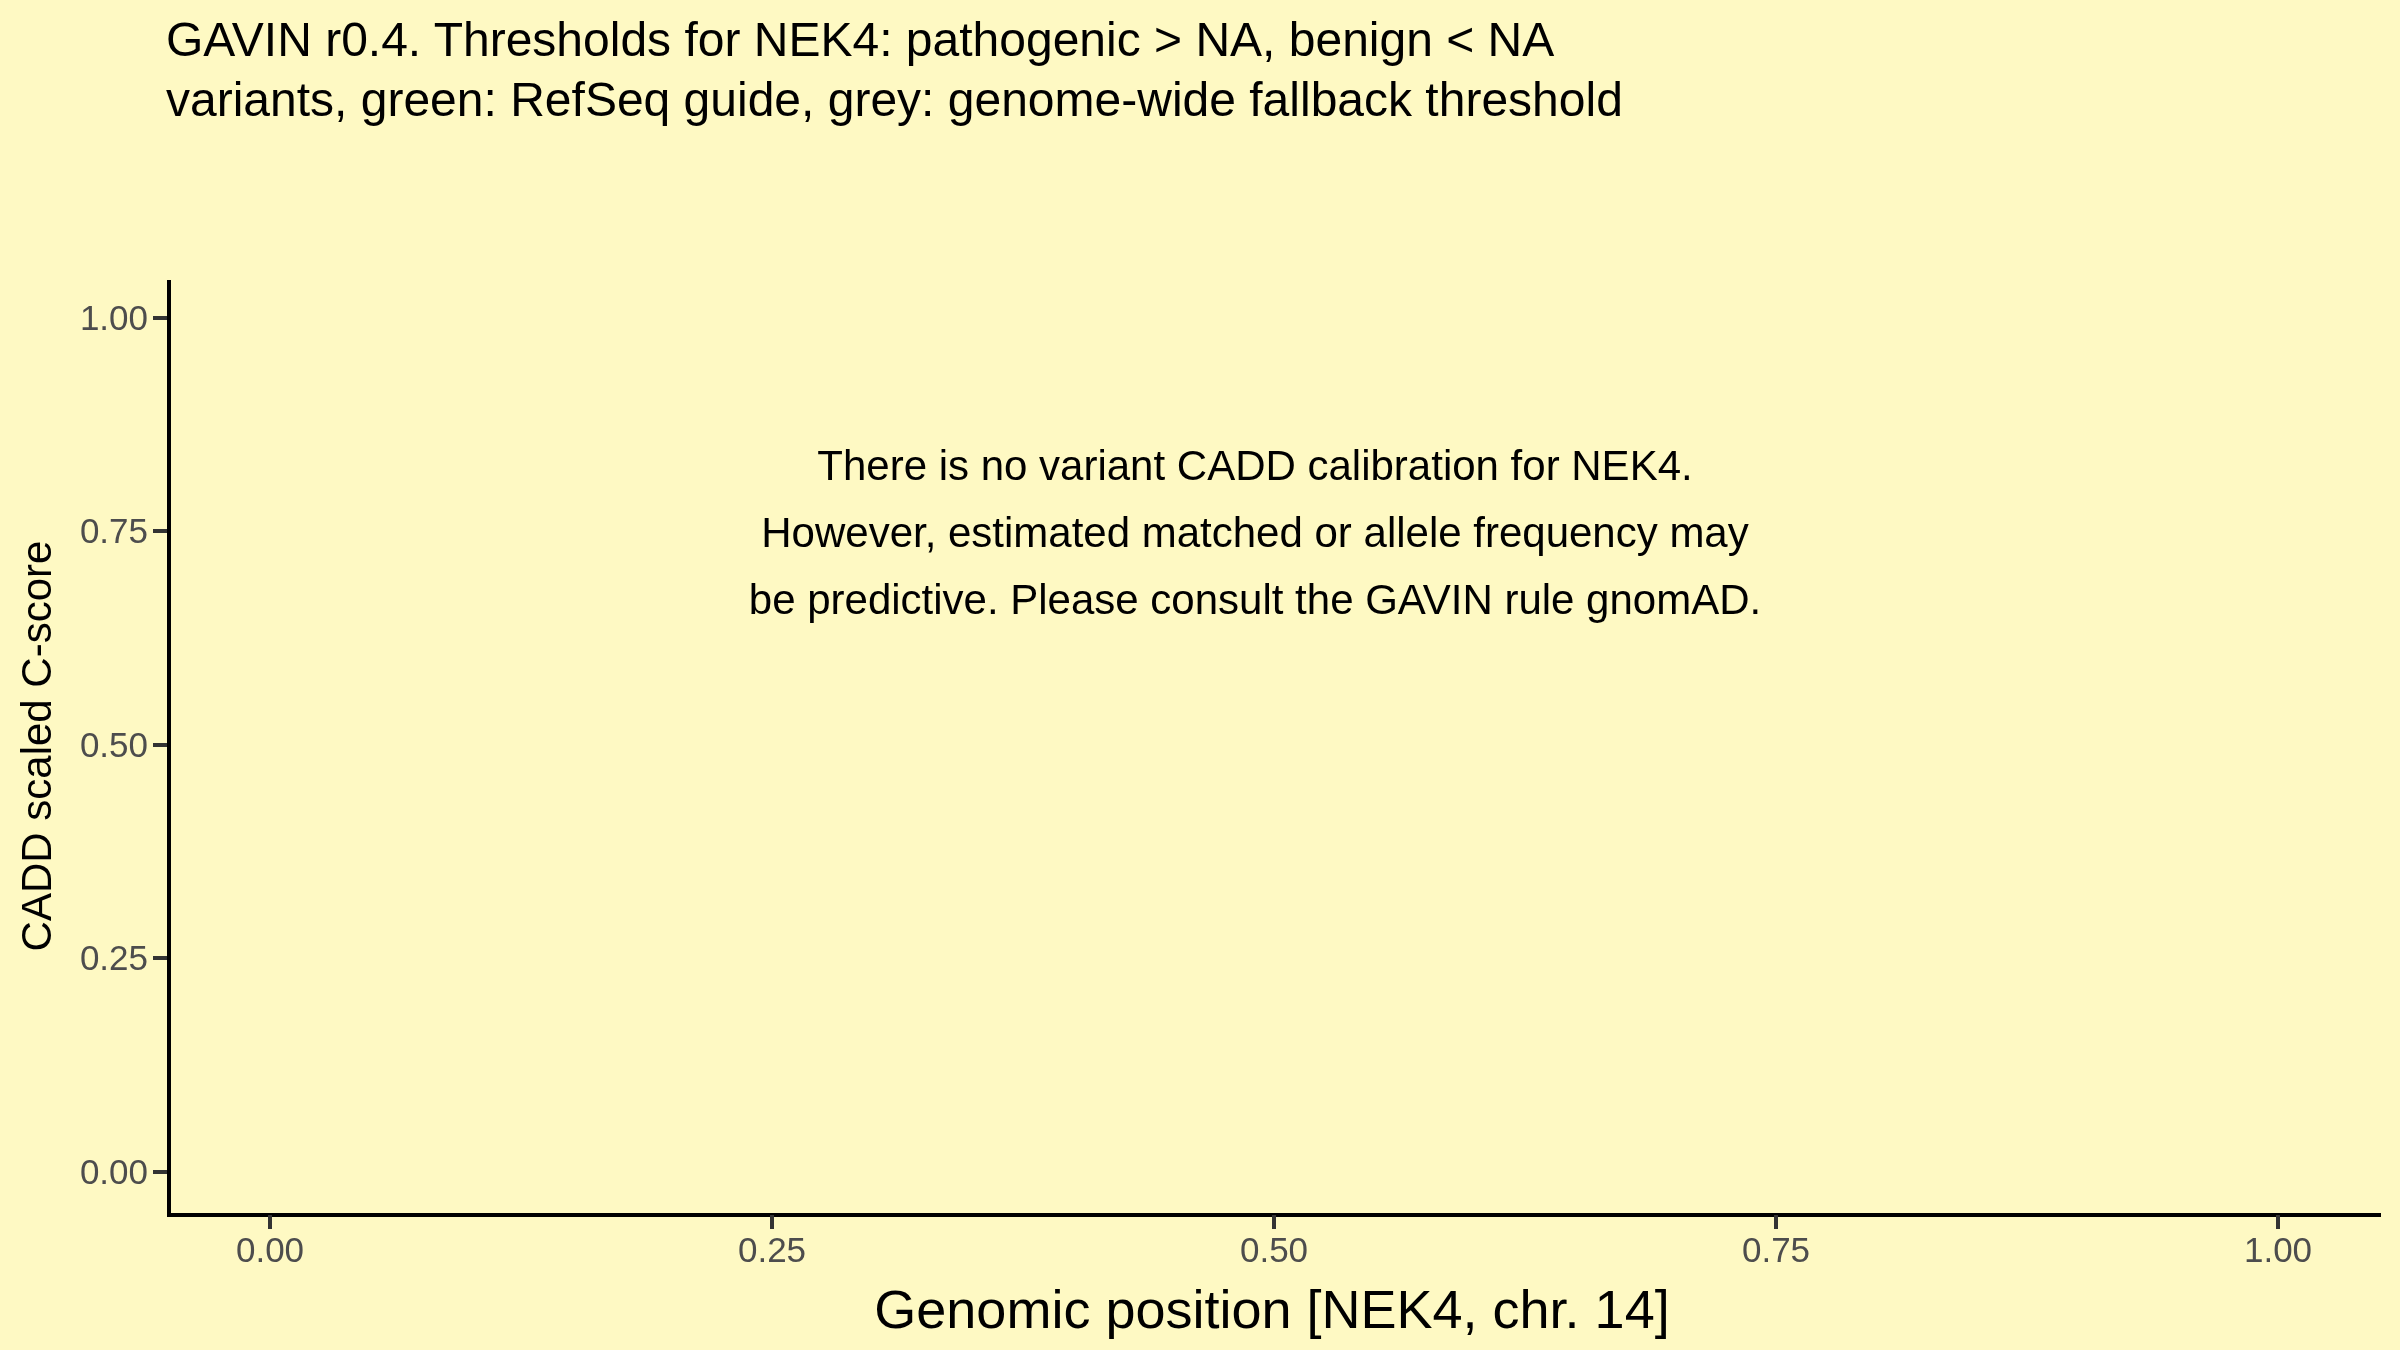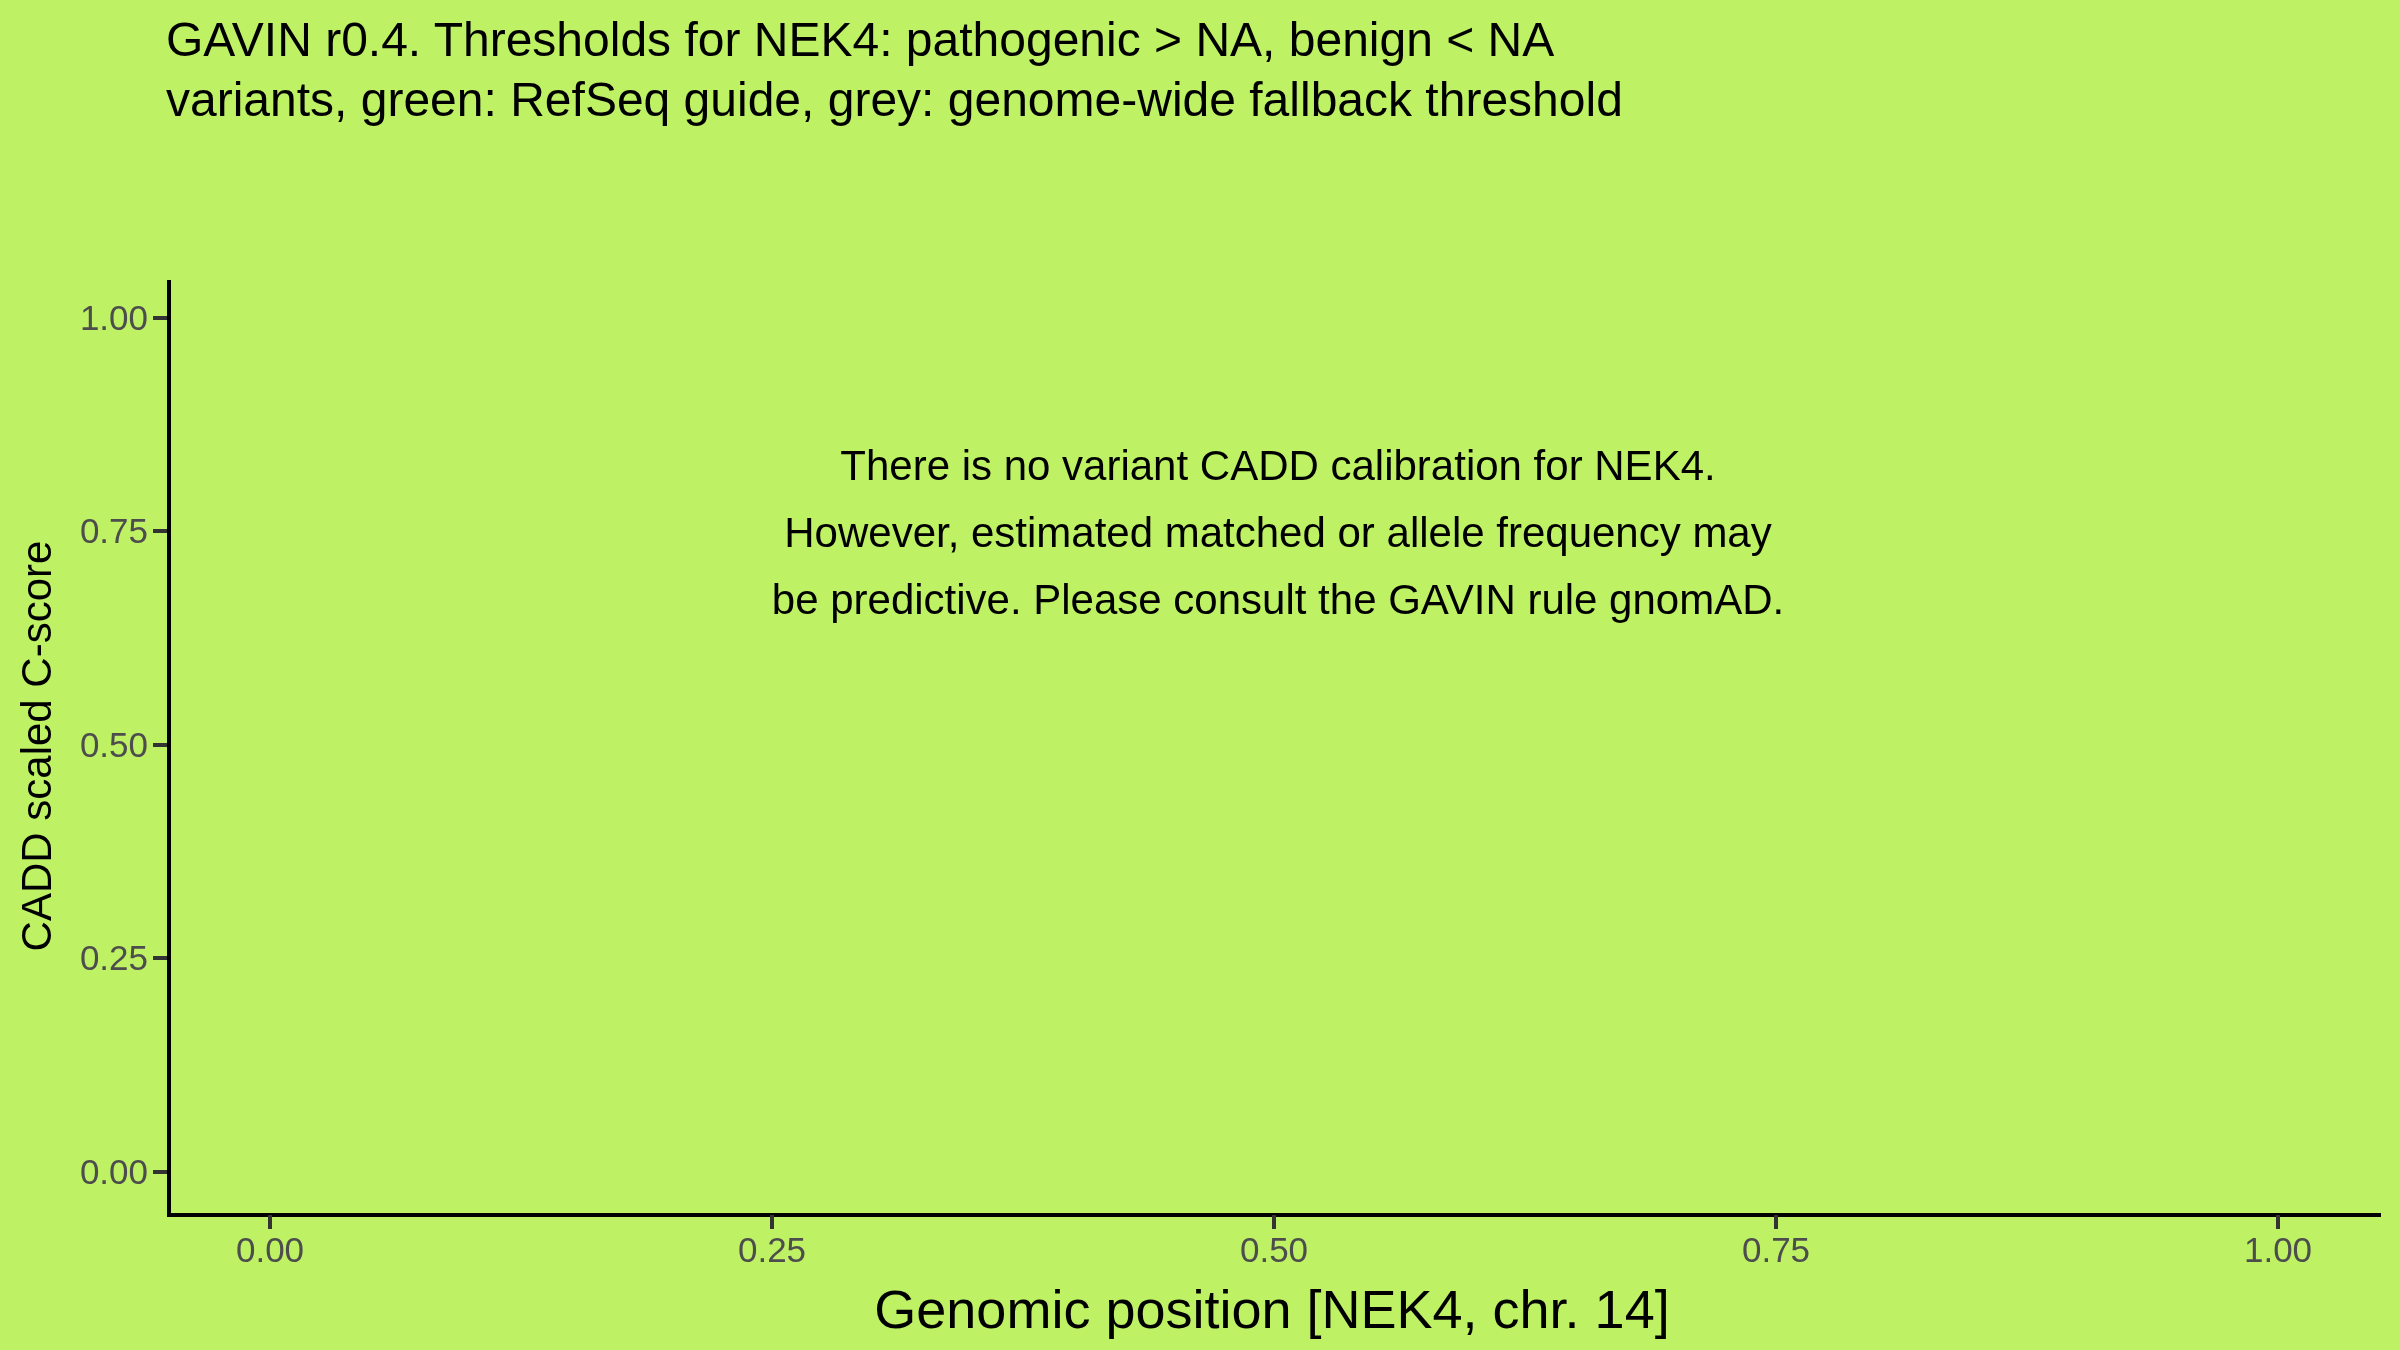--- a/index.html
+++ b/index.html
@@ -1,37 +1,37 @@
 <!DOCTYPE html>
 <html><head>
 <meta charset="utf-8">
 <style>
   html,body{margin:0;padding:0;background:#fff;}
   .chart{
     position:relative;
     width:2400px;height:1350px;
-    background:#bef264;
+    background:#fef9c3;
     font-family:"Liberation Sans", sans-serif;
     color:#000;
     overflow:hidden;
   }
   .title{
     position:absolute;left:166px;top:10px;
     font-size:48px;line-height:60px;color:#000;
     white-space:nowrap;
   }
   .panel{
     position:absolute;left:167px;top:280px;
     width:2214px;height:937px;
     box-sizing:border-box;
     border-left:4px solid #000;
     border-bottom:4px solid #000;
   }
   .annotation{
-    position:absolute;left:173px;top:432px;width:2210px;
+    position:absolute;left:150px;top:432px;width:2210px;
     text-align:center;font-size:42px;line-height:67px;color:#000;
   }
   .tick-y{
     position:absolute;left:153px;width:14px;height:4px;background:#333;
   }
   .tick-x{
     position:absolute;top:1215px;width:4px;height:14px;background:#333;
   }
   .ylab-tick{
     position:absolute;left:20px;width:128px;height:48px;line-height:48px;

